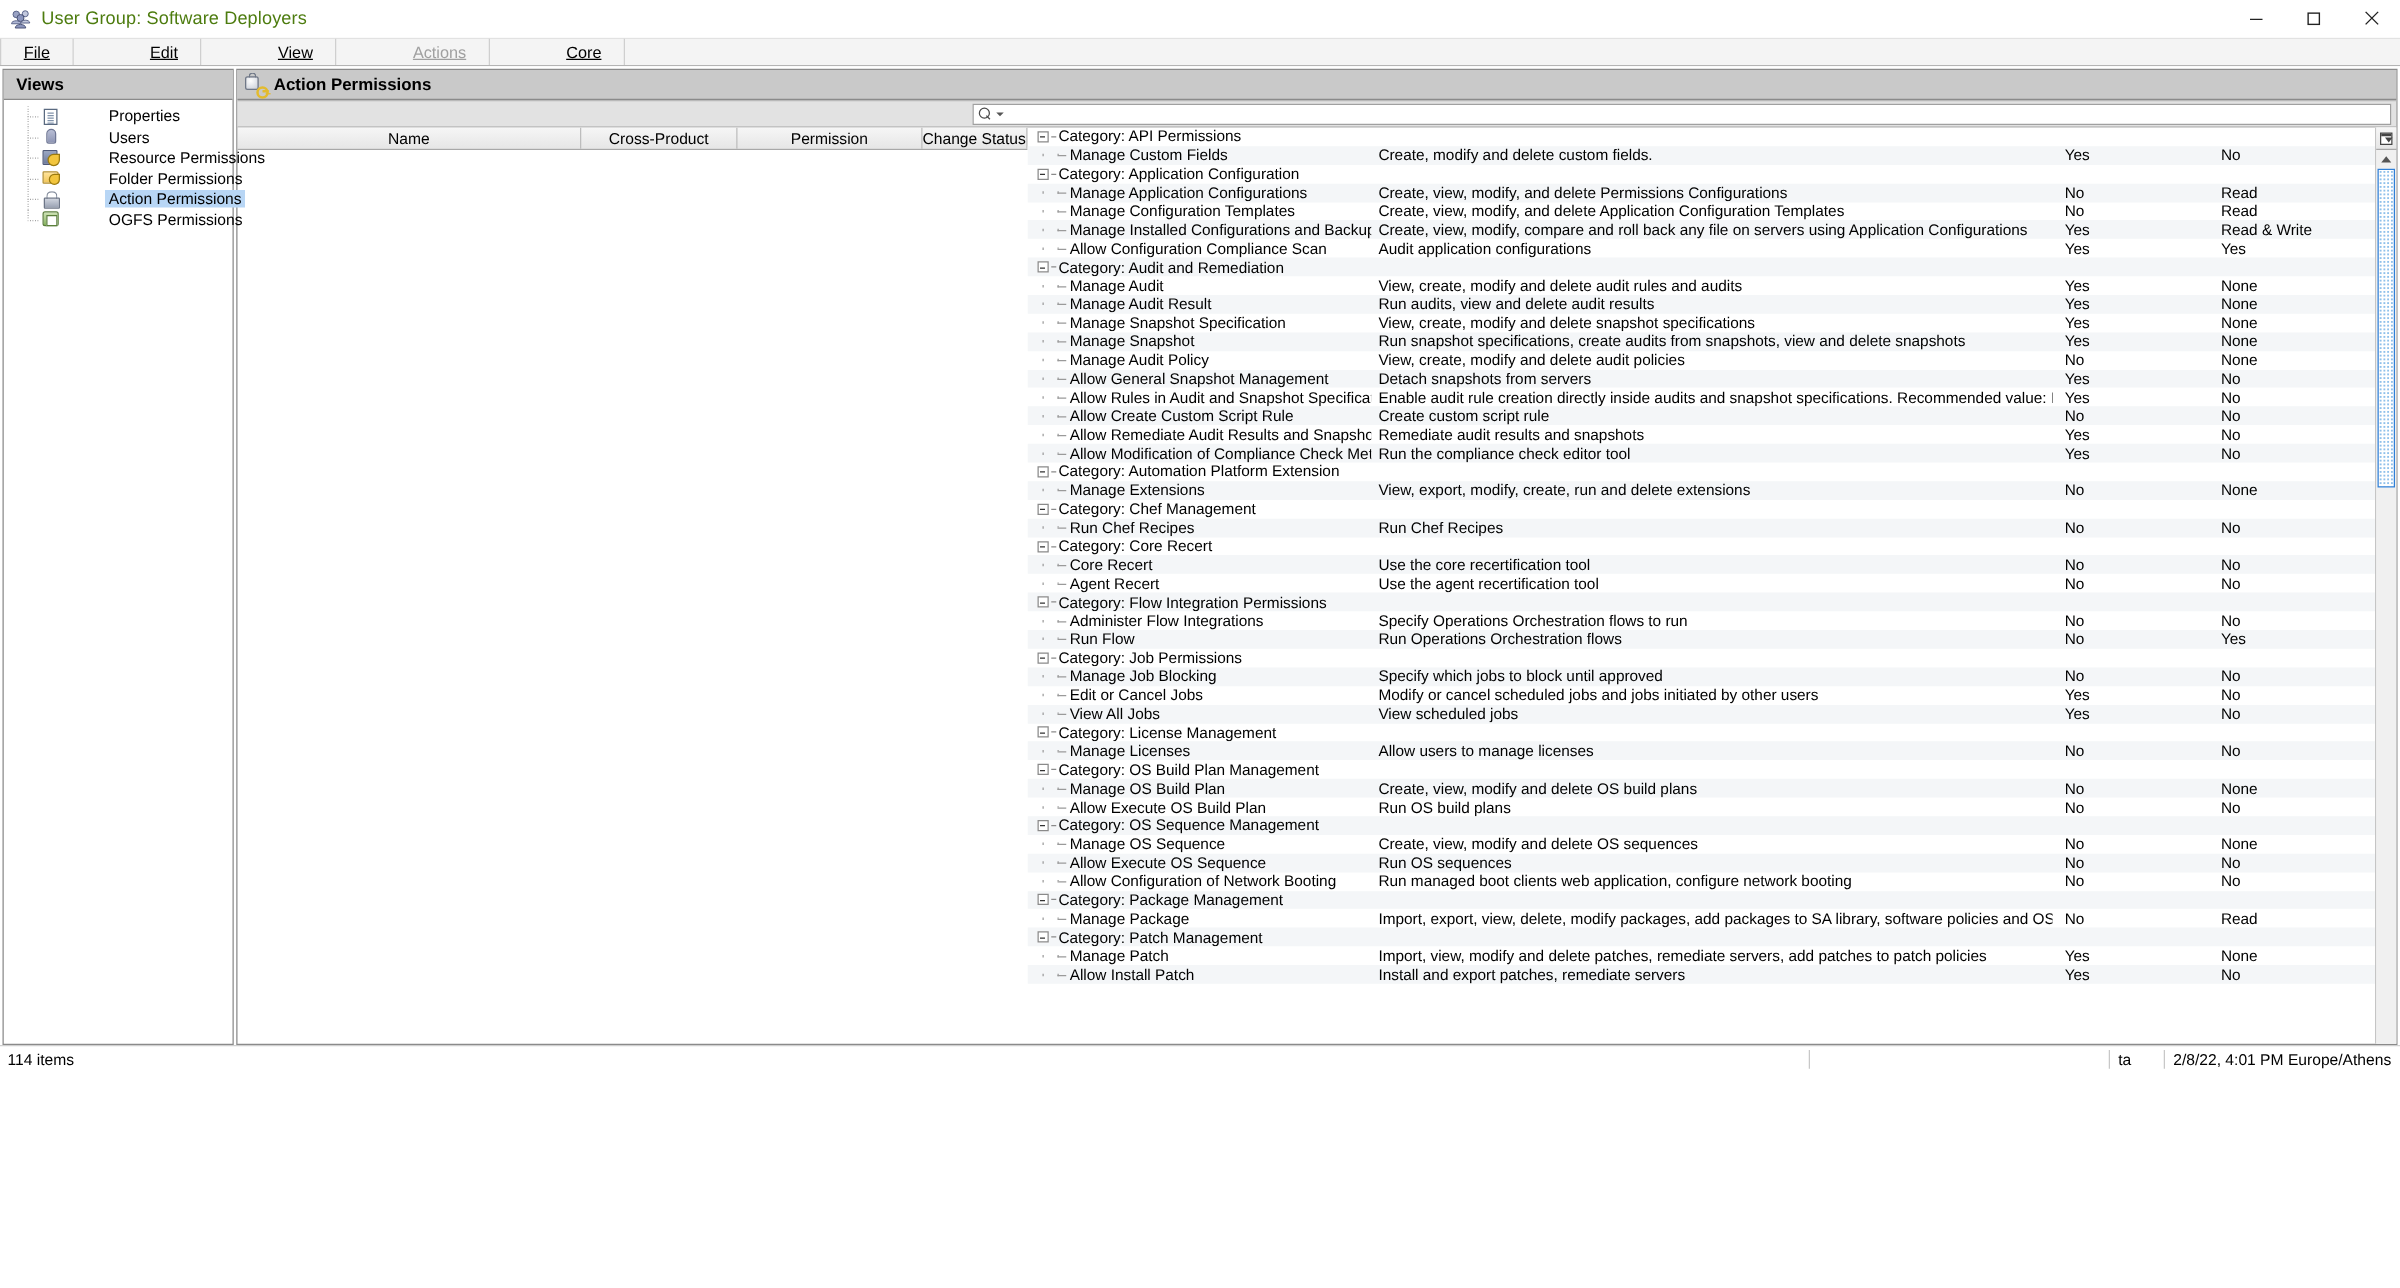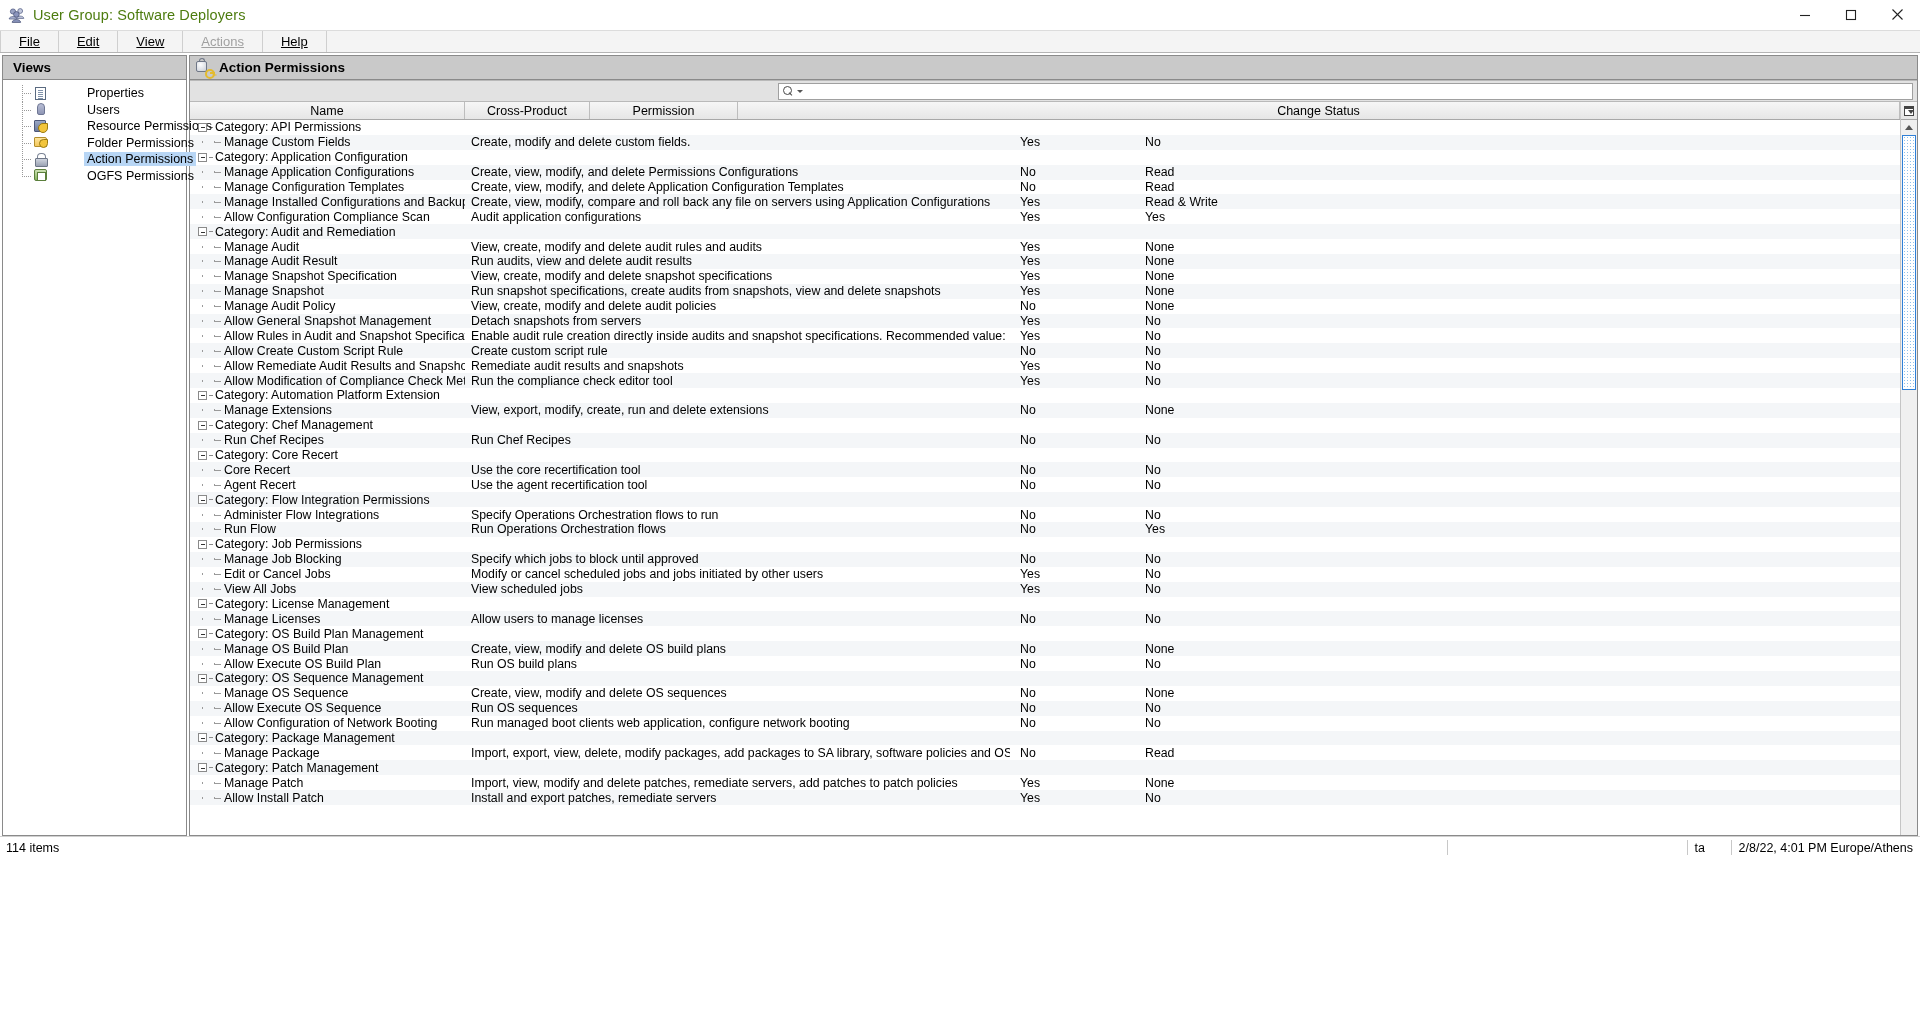--- a/index.html
+++ b/index.html
@@ -38,20 +38,21 @@
   .win-btn svg { display: block; }
 
   
   #menubar {
     height: 23px;
     display: flex;
     align-items: stretch;
     background: #f4f4f4;
     border-bottom: 1px solid #b4b4b4;
     border-top: 1px solid #dcdcdc;
+    gap: 43px;
   }
   .menu-item {
     padding: 0 18px;
     display: flex; align-items: center;
     font-size: 13px;
     border-right: 1px solid #cfcfcf;
     color: #000;
   }
   .menu-item:first-child { border-left: 1px solid #cfcfcf; }
   .menu-item.disabled { color: #a0a0a0; }
@@ -240,21 +241,21 @@
     content:""; position:absolute; left:6px; top:6px;
     width:4px; height:1.3px; background:#4a4a4a; transform: rotate(45deg); transform-origin: left center;
   }
   .mag-caret {
     width:0;height:0;border-left:3px solid transparent;border-right:3px solid transparent;
     border-top:3.5px solid #555; margin-left:1px; flex:none;
   }
 
   
   #table-wrap { flex: 1; display: flex; min-height: 0; }
-  #table-area { flex: 1; display: flex; flex-direction: column; min-width: 0; overflow: hidden; }
+  #table-area { flex: 1; display: flex; flex-direction: row; min-width: 0; overflow: hidden; }
 
   #col-headers {
     display: flex; height: 18px;
     background: linear-gradient(to bottom, #f6f6f6, #e6e6e6);
     border-bottom: 1px solid #a8a8a8;
     font-size: 12.5px;
     flex: none;
   }
   #col-headers .ch {
     display: flex; align-items: center; justify-content: center;
@@ -403,21 +404,21 @@
   <div class="menu-item">
       <span class="u">Edit</span>
     </div>
   <div class="menu-item">
       <span class="u">View</span>
     </div>
   <div class="menu-item disabled">
       <span class="u">Actions</span>
     </div>
   <div class="menu-item">
-      <span class="u">Help</span>
+      <span class="u">Core</span>
     </div>
 </div>
 
 <div id="body">
 
   <div id="sidebar">
     <div id="views-header">Views</div>
     <div id="views-tree">
       <div class="tree-row">
         <div class="tree-line"></div>

